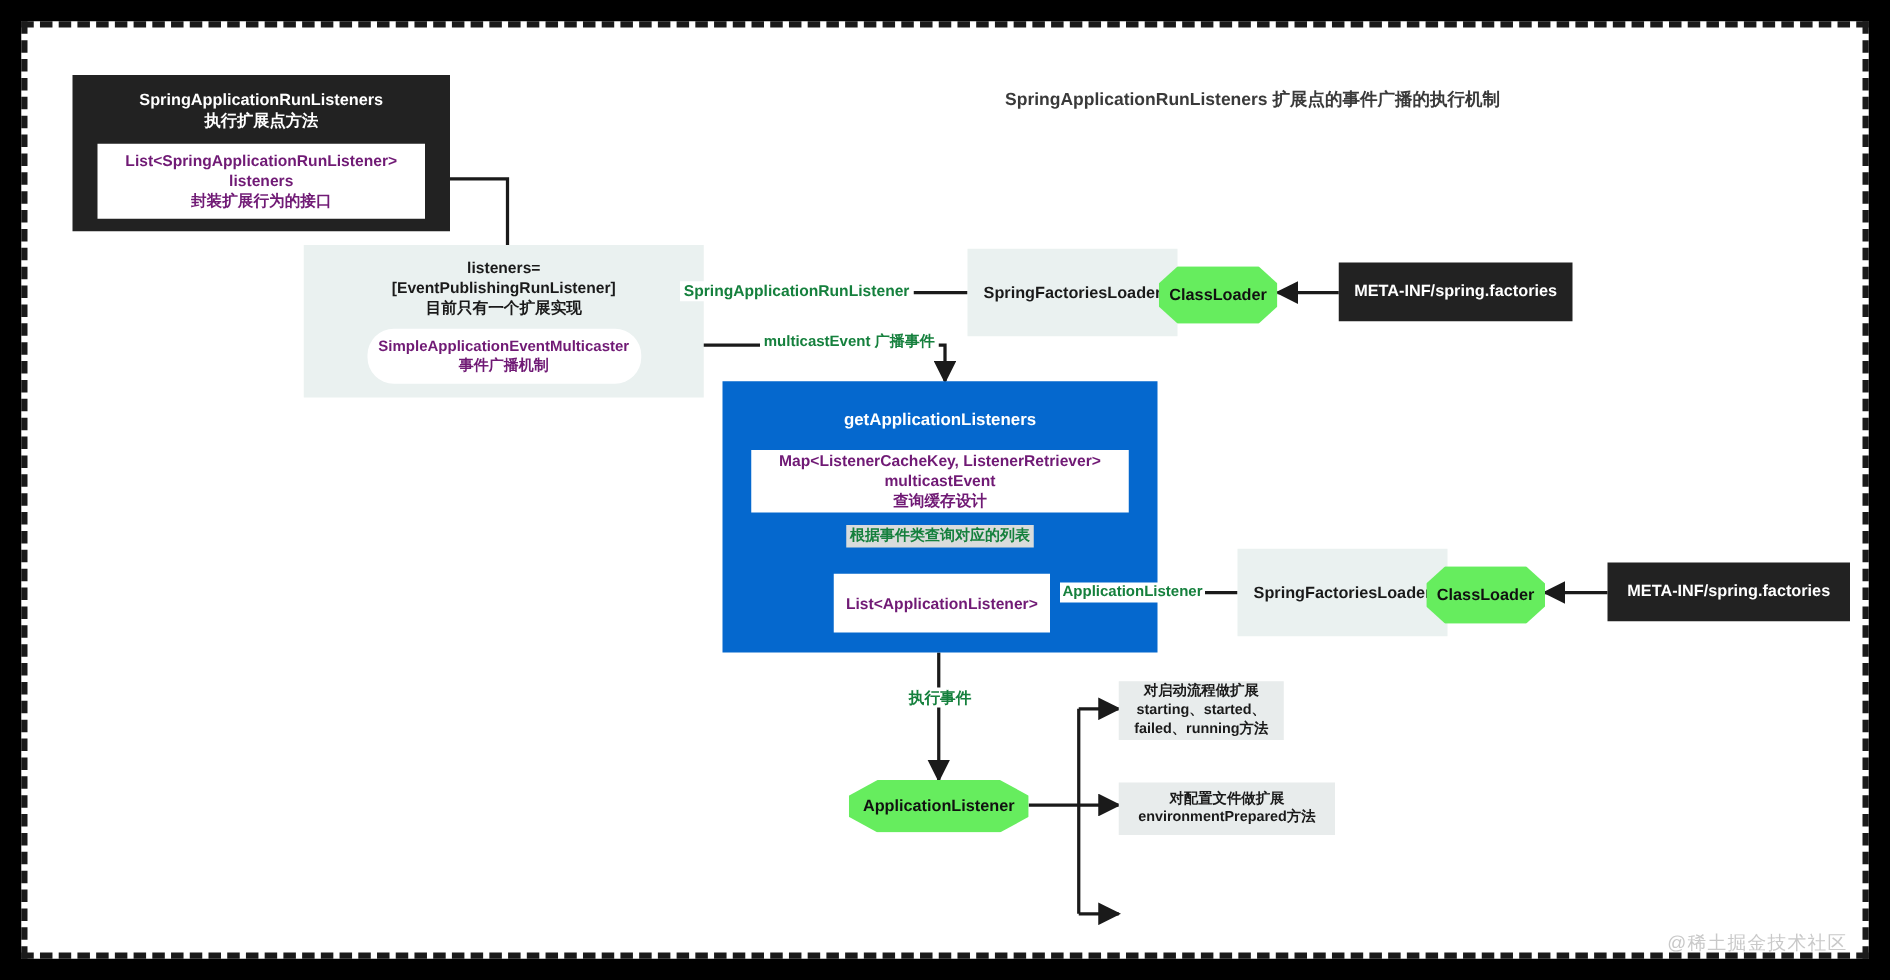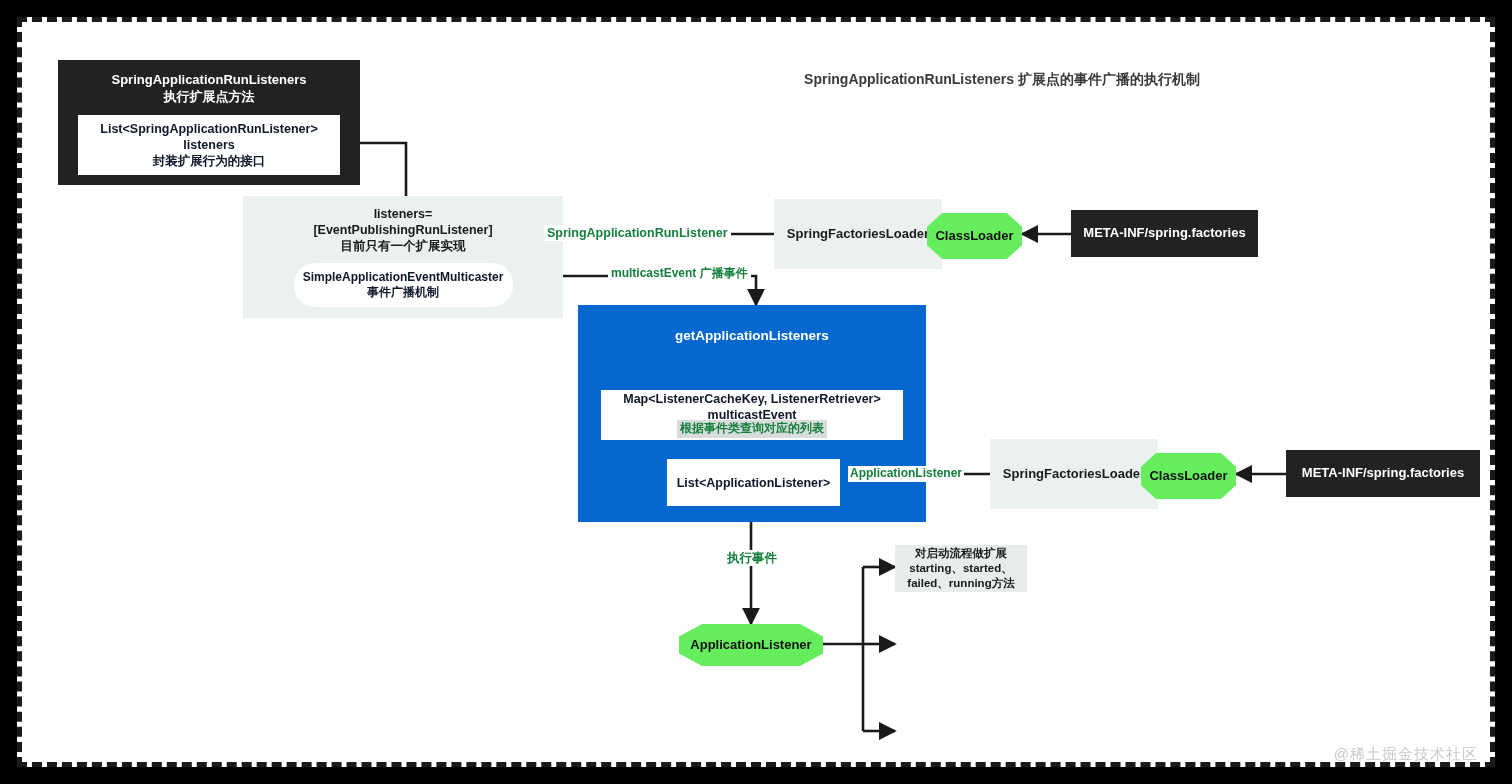--- a/index.html
+++ b/index.html
@@ -63,33 +63,32 @@
     color: #1a1a1a;
   }
   .node .ln { display: block; white-space: nowrap; }
 
   .dark {
     background: #222222;
     color: #ffffff;
   }
   .whitebox {
     background: #ffffff;
-    color: #0f172a;
+    color: #701a75;
   }
   .panel {
     background: #eaf1f0;
   }
   .graybox {
     background: #e8ecec;
     color: #1a1a1a;
   }
   .blue {
     background: #0568ce;
     color: #ffffff;
-    gap: 30px;
   }
   .greenoct {
     background: #66ed5e;
     color: #111111;
     clip-path: polygon(16% 0%, 84% 0%, 100% 30%, 100% 70%, 84% 100%, 16% 100%, 0% 70%, 0% 30%);
   }
 
   
   .elabel {
     position: absolute;
@@ -219,20 +218,24 @@
 
       <div class="node greenoct" style="left:657px; top:602px; width:144px; height:42px; font-size:13px;">
         <span class="ln">ApplicationListener</span>
       </div>
 
       <div class="node graybox" style="left:873px; top:523px; width:132px; height:47px; font-size:11.5px;">
         <span class="ln">对启动流程做扩展</span>
         <span class="ln">starting、started、</span>
         <span class="ln">failed、running方法</span>
       </div>
+      <div class="node graybox" style="left:873px; top:604px; width:173px; height:42px; font-size:11.5px;">
+        <span class="ln">对配置文件做扩展</span>
+        <span class="ln">environmentPrepared方法</span>
+      </div>
 
       <div class="elabel" style="left:522px; top:203px; font-size:12.5px; background:#ffffff; padding:0 3px;">SpringApplicationRunListener</div>
 
       <div class="elabel" style="left:586px; top:244px; font-size:12px; background:#ffffff; padding:0 3px;">
         <span class="ln">multicastEvent</span>
         <span class="ln">广播事件</span>
       </div>
 
       <div class="elabel hl" style="left:655px; top:398px; font-size:12px;">根据事件类查询对应的列表</div>
 

